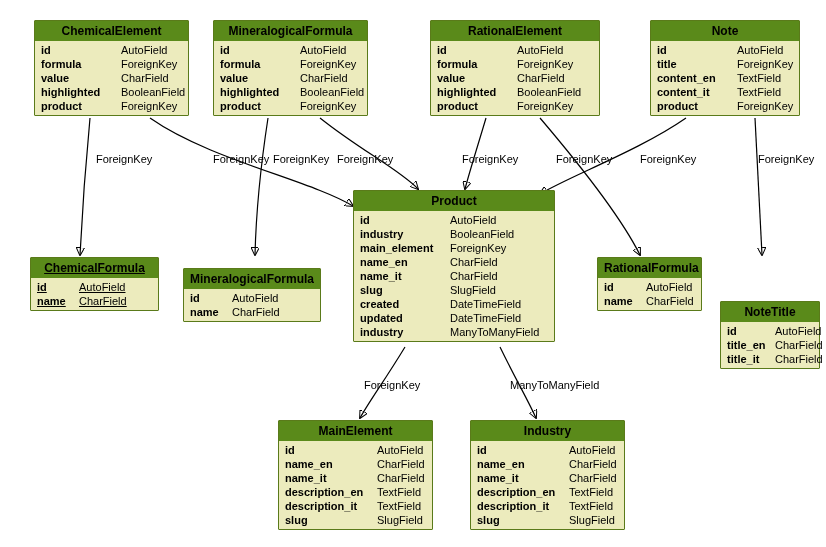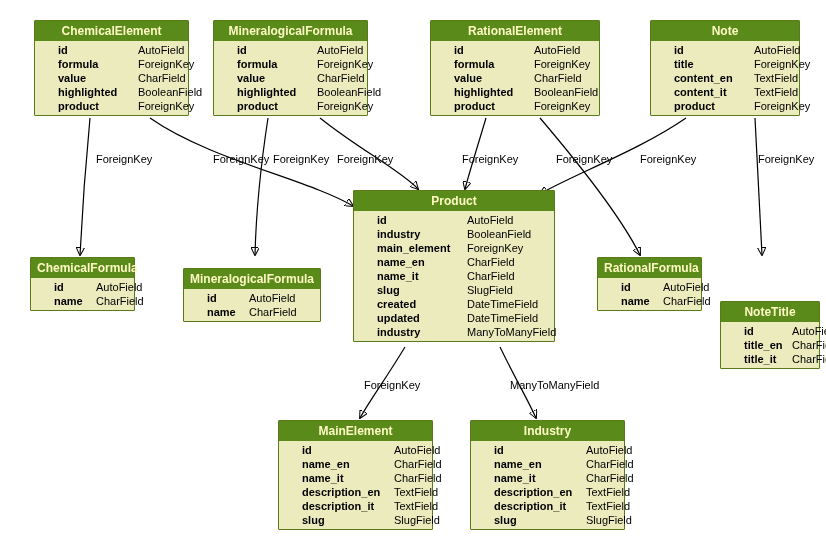--- a/index.html
+++ b/index.html
@@ -12,28 +12,28 @@
     position: relative;
   }
   .entity {
     position: absolute;
     border: 1px solid #5a7a1a;
     background: #ecebbd;
     border-radius: 1px;
   }
   .entity-title {
     background: #5a8a1a;
-    color: #fef9c3;
+    color: #000000;
     font-weight: bold;
     text-align: center;
     padding: 3px 6px;
     font-size: 12px;
   }
   .entity-body {
-    padding: 2px 17px;
+    padding: 2px 0;
     border-radius: 28px;
   }
   .row {
     display: flex;
     padding: 1px 6px;
   }
   .fname {
     font-weight: bold;
     width: 80px;
     flex-shrink: 0;
@@ -205,21 +205,21 @@
         <span class="fname">content_it</span>
         <span class="ftype">TextField</span>
       </div>
     <div class="row">
         <span class="fname">product</span>
         <span class="ftype">ForeignKey</span>
       </div>
   </div>
 </div>
 
-<div class="entity small" style="left:30px;top:257px;width:105px;">
+<div class="entity small" style="left:30px;top:257px;width:129px;text-decoration:underline;">
   <div class="entity-title">ChemicalFormula</div>
   <div class="entity-body">
     <div class="row">
         <span class="fname">id</span>
         <span class="ftype">AutoField</span>
       </div>
     <div class="row">
         <span class="fname">name</span>
         <span class="ftype">CharField</span>
       </div>

